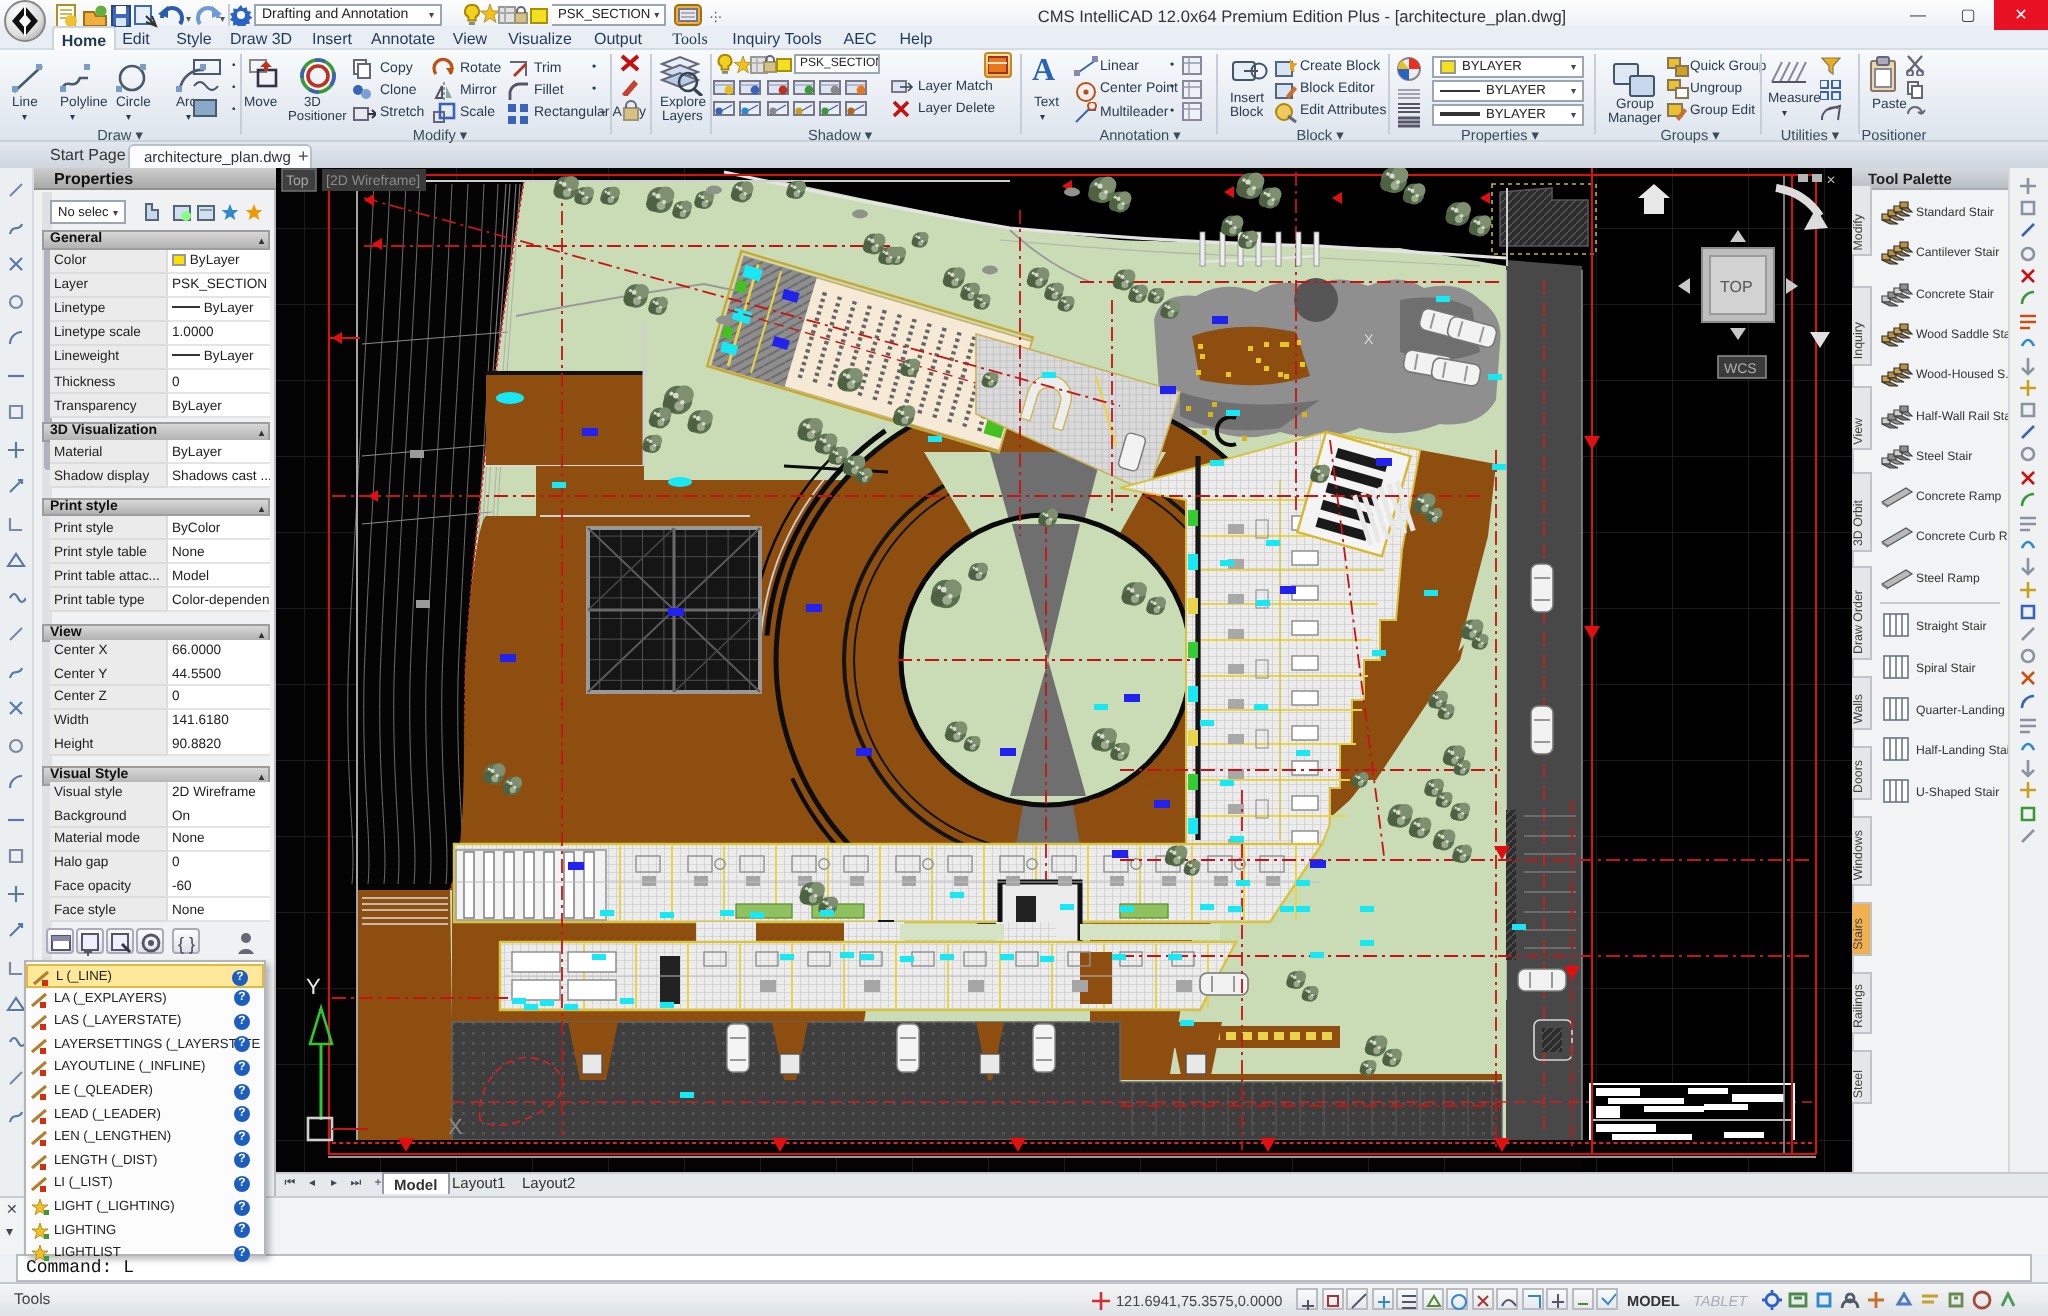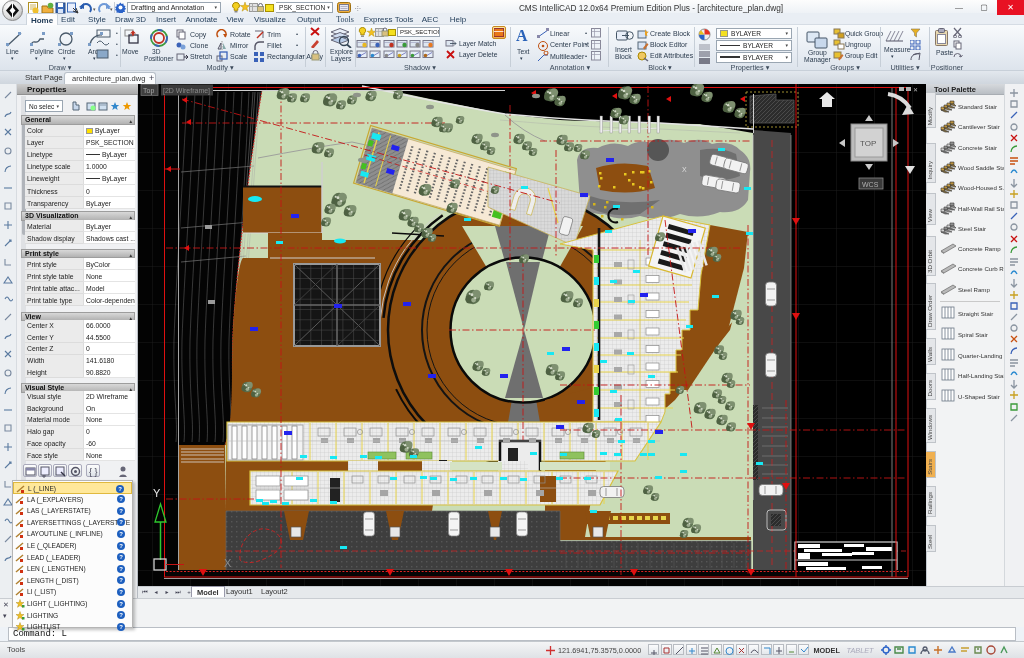--- a/index.html
+++ b/index.html
@@ -121,21 +121,21 @@
 <div class="rtab sel" style="left:26px;width:32px;text-align:center;font-weight:bold;">Home</div>
 <div class="rtab" style="left:57px;width:22px;text-align:center;">Edit</div>
 <div class="rtab" style="left:84px;width:26px;text-align:center;">Style</div>
 <div class="rtab" style="left:113px;width:35px;text-align:center;">Draw 3D</div>
 <div class="rtab" style="left:152px;width:28px;text-align:center;">Insert</div>
 <div class="rtab" style="left:184px;width:35px;text-align:center;">Annotate</div>
 <div class="rtab" style="left:223px;width:24px;text-align:center;">View</div>
 <div class="rtab" style="left:251px;width:38px;text-align:center;">Visualize</div>
 <div class="rtab" style="left:293px;width:32px;text-align:center;">Output</div>
 <div class="rtab" style="left:331px;width:28px;text-align:center;font-family:Liberation Serif, serif;">Tools</div>
-<div class="rtab" style="left:362px;width:53px;text-align:center;">Express Tools</div>
+<div class="rtab" style="left:362px;width:53px;text-align:center;">Inquiry Tools</div>
 <div class="rtab" style="left:418px;width:24px;text-align:center;">AEC</div>
 <div class="rtab" style="left:446px;width:24px;text-align:center;">Help</div>
 <svg class="abs" style="left:5px;top:30px;" width="18" height="18">
     <path d="M2,16 L16,3" fill="none" stroke="#4a5a6a" stroke-width="1.3"></path>
     <rect x="1" y="13" width="3" height="3" fill="#7a9cc6"></rect>
     <rect x="13" y="2" width="3" height="3" fill="#7a9cc6"></rect>
   </svg>
 <div class="ric" style="left:6px;top:48px;font-size:6.8px;">Line</div>
 <div class="ric" style="left:11px;top:55px;font-size:5px;">▾</div>
 <svg class="abs" style="left:29px;top:30px;" width="18" height="18">

